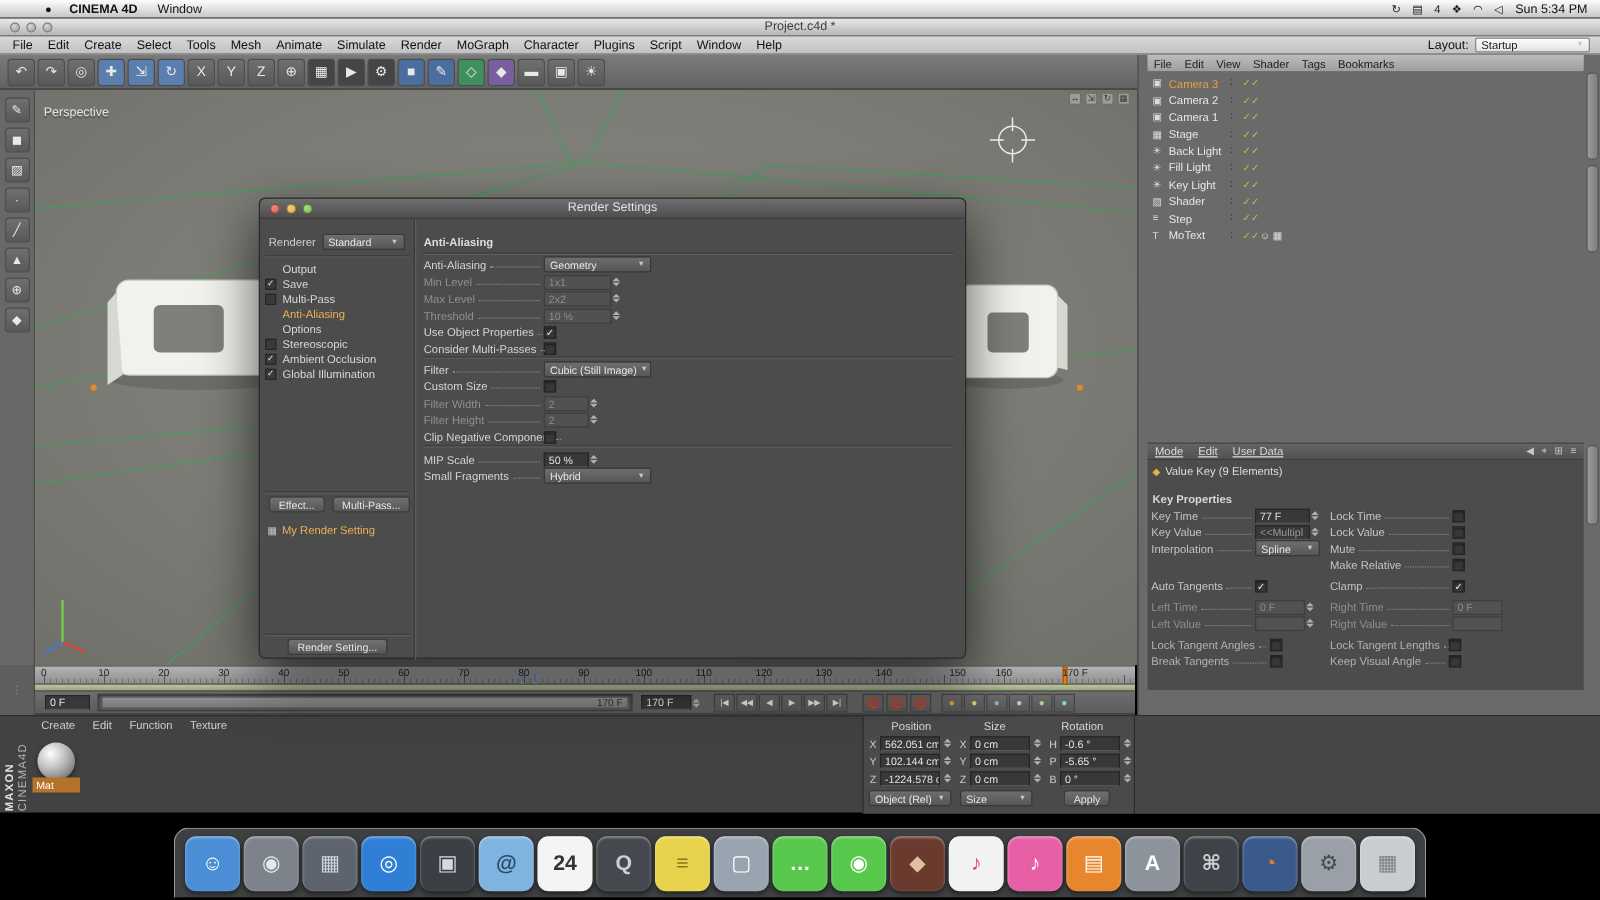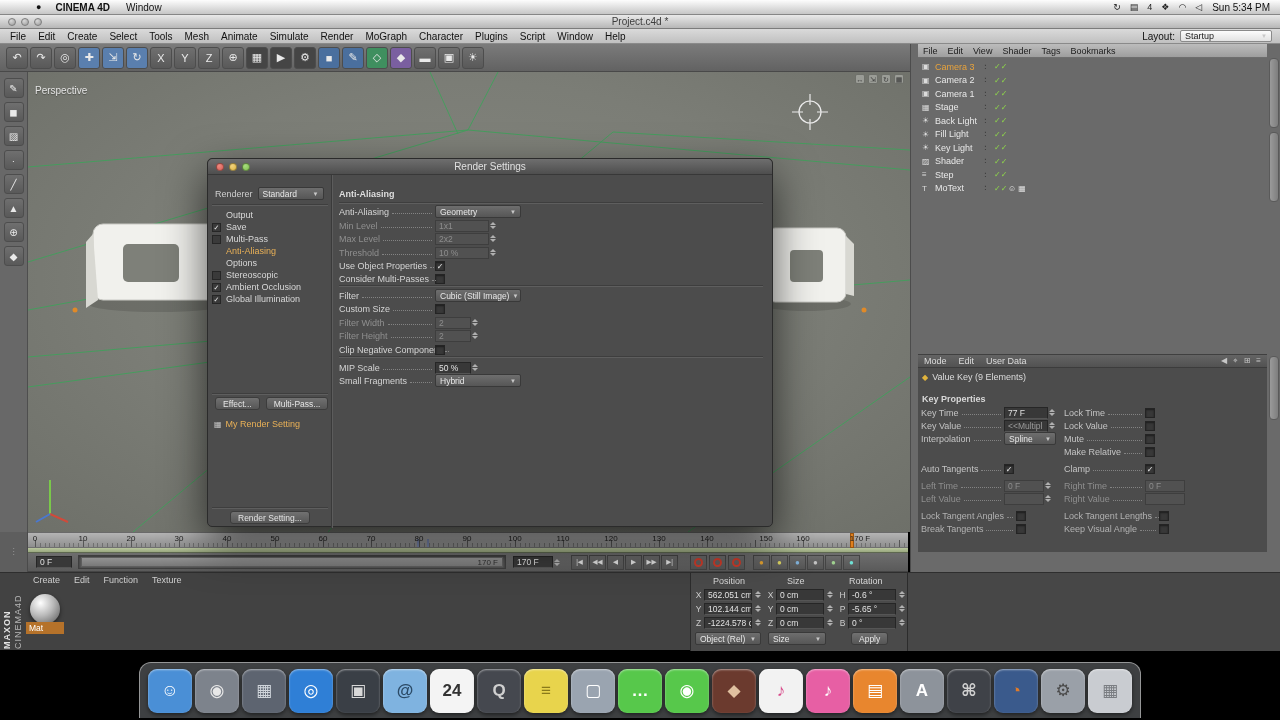--- a/index.html
+++ b/index.html
@@ -49,31 +49,31 @@
 #om-menu .menu-item{padding:0 5px;}
 #om-rows{position:absolute;left:7px;top:16px;width:349px;height:292px;}
 .om-row{position:relative;height:13.5px;display:flex;align-items:center;padding-left:4px;font-size:9px;}
 .om-ico{width:13px;color:#dcdcdc;font-size:8px;}
 .om-name{color:#e8e8e8;white-space:nowrap;}
 .om-dots{position:absolute;left:66px;color:#3c3c3c;font-size:9px;}
 .om-check{position:absolute;left:76px;color:#8fd84a;font-size:8px;}
 .om-extra{position:absolute;left:90px;color:#e0e0e0;font-size:8px;letter-spacing:2px;}
 
 #am-head{position:absolute;left:7px;top:310px;width:349px;height:14px;background:linear-gradient(#646464,#525252);border-top:1px solid #404040;border-bottom:1px solid #3c3c3c;display:flex;align-items:center;font-size:9px;color:#dcdcdc;}
-#am-head .menu-item{padding:0 6px;}
+#am-head .menu-item{padding:0 6px;text-decoration:underline;}
 #am-head .right{margin-left:auto;display:flex;gap:6px;margin-right:6px;color:#c6c6c6;font-size:8px;}
 #am-body{position:absolute;left:7px;top:324px;width:349px;height:184px;background:#4c4c4c;}
 #am-objrow{position:absolute;left:4px;top:4px;display:flex;align-items:center;gap:4px;font-size:9px;color:#dcdcdc;}
 #am-objrow .keyico{color:#e0b33c;font-size:8px;}
 #am-section{position:absolute;left:4px;top:26px;font-size:9px;font-weight:bold;color:#d8d8d8;}
 #am-grid{position:absolute;left:0;top:38px;width:349px;}
 .am-row{display:flex;align-items:center;height:13px;padding-left:3px;font-size:9px;}
 .z1{width:83px;display:flex;align-items:center;}
 .z2{width:60px;display:flex;align-items:center;}
-.z3{width:81px;display:flex;align-items:center;}
+.z3{width:98px;display:flex;align-items:center;}
 .z4{width:52px;display:flex;align-items:center;}
 .aml{color:#c4c4c4;white-space:nowrap;}
 .aml.dim{color:#8e8e8e;}
 .aml.mid{color:#b2b2b2;text-align:center;}
 .mt4{margin-top:4px;}
 
 
 .lead{flex:1;border-bottom:1px dotted #838383;height:1px;margin:0 3px;position:relative;top:2px;min-width:4px;}
 .fld{background:#383838;border:1px solid #262626;border-bottom-color:#555;color:#e2e2e2;font-size:8.5px;height:12px;line-height:11px;padding:0 3px;white-space:nowrap;overflow:hidden;}
 .fld.dis{background:#515151;color:#8d8d8d;border-color:#3e3e3e;}

